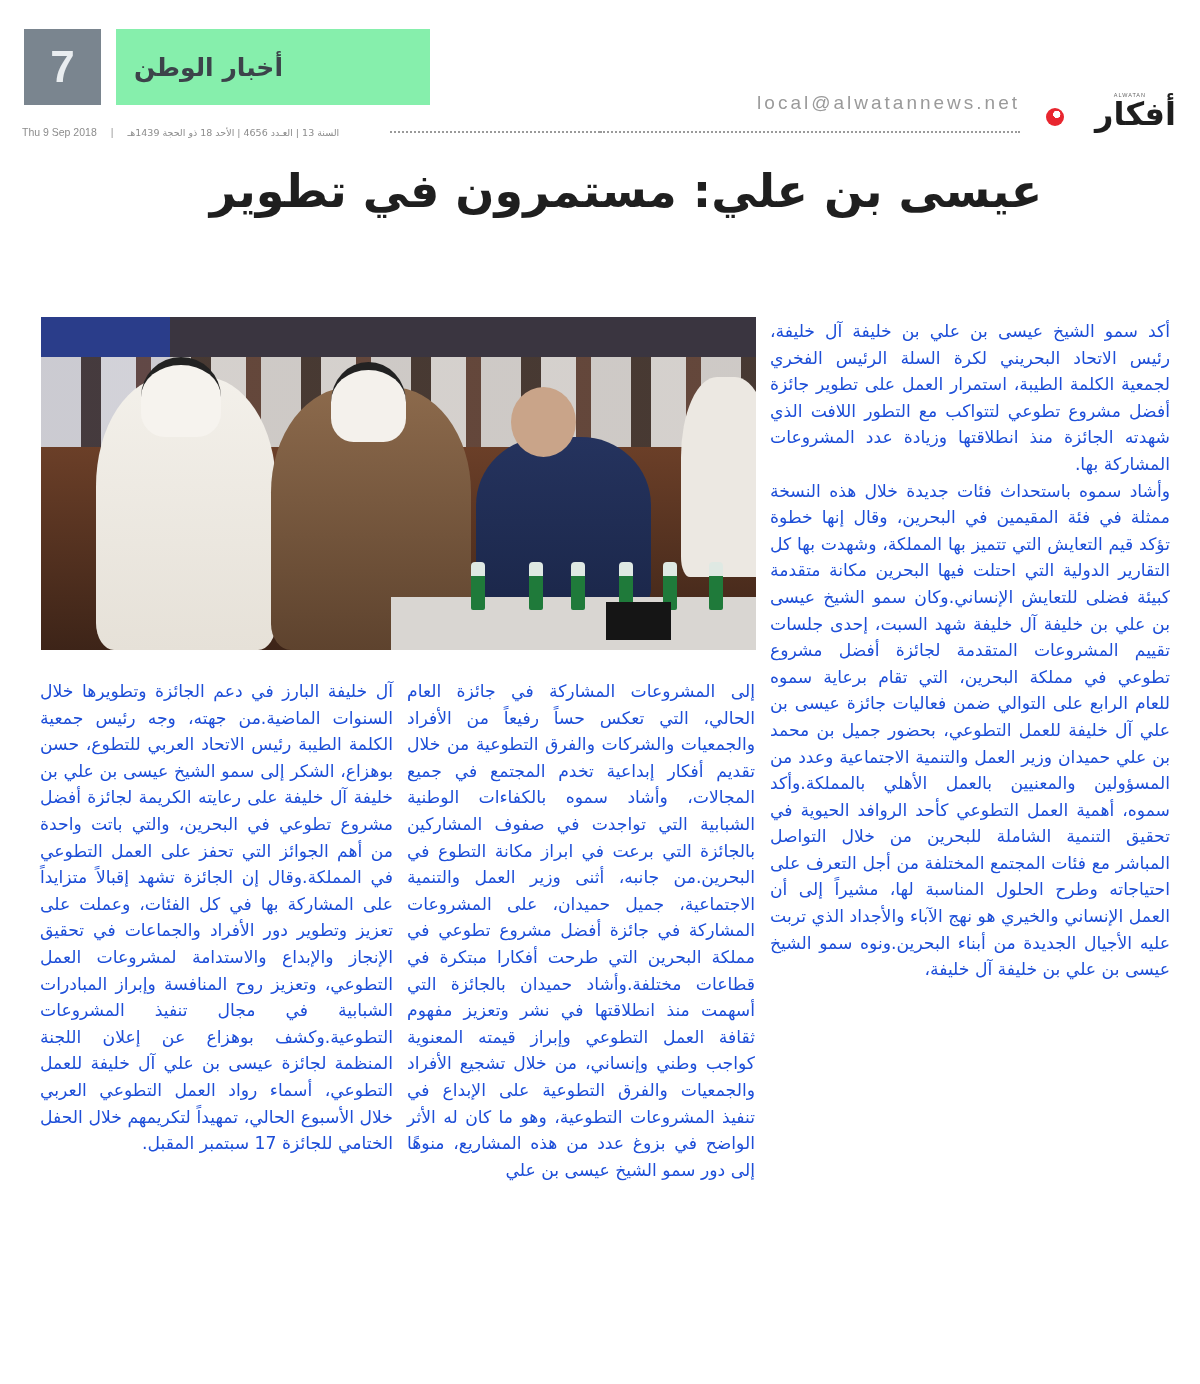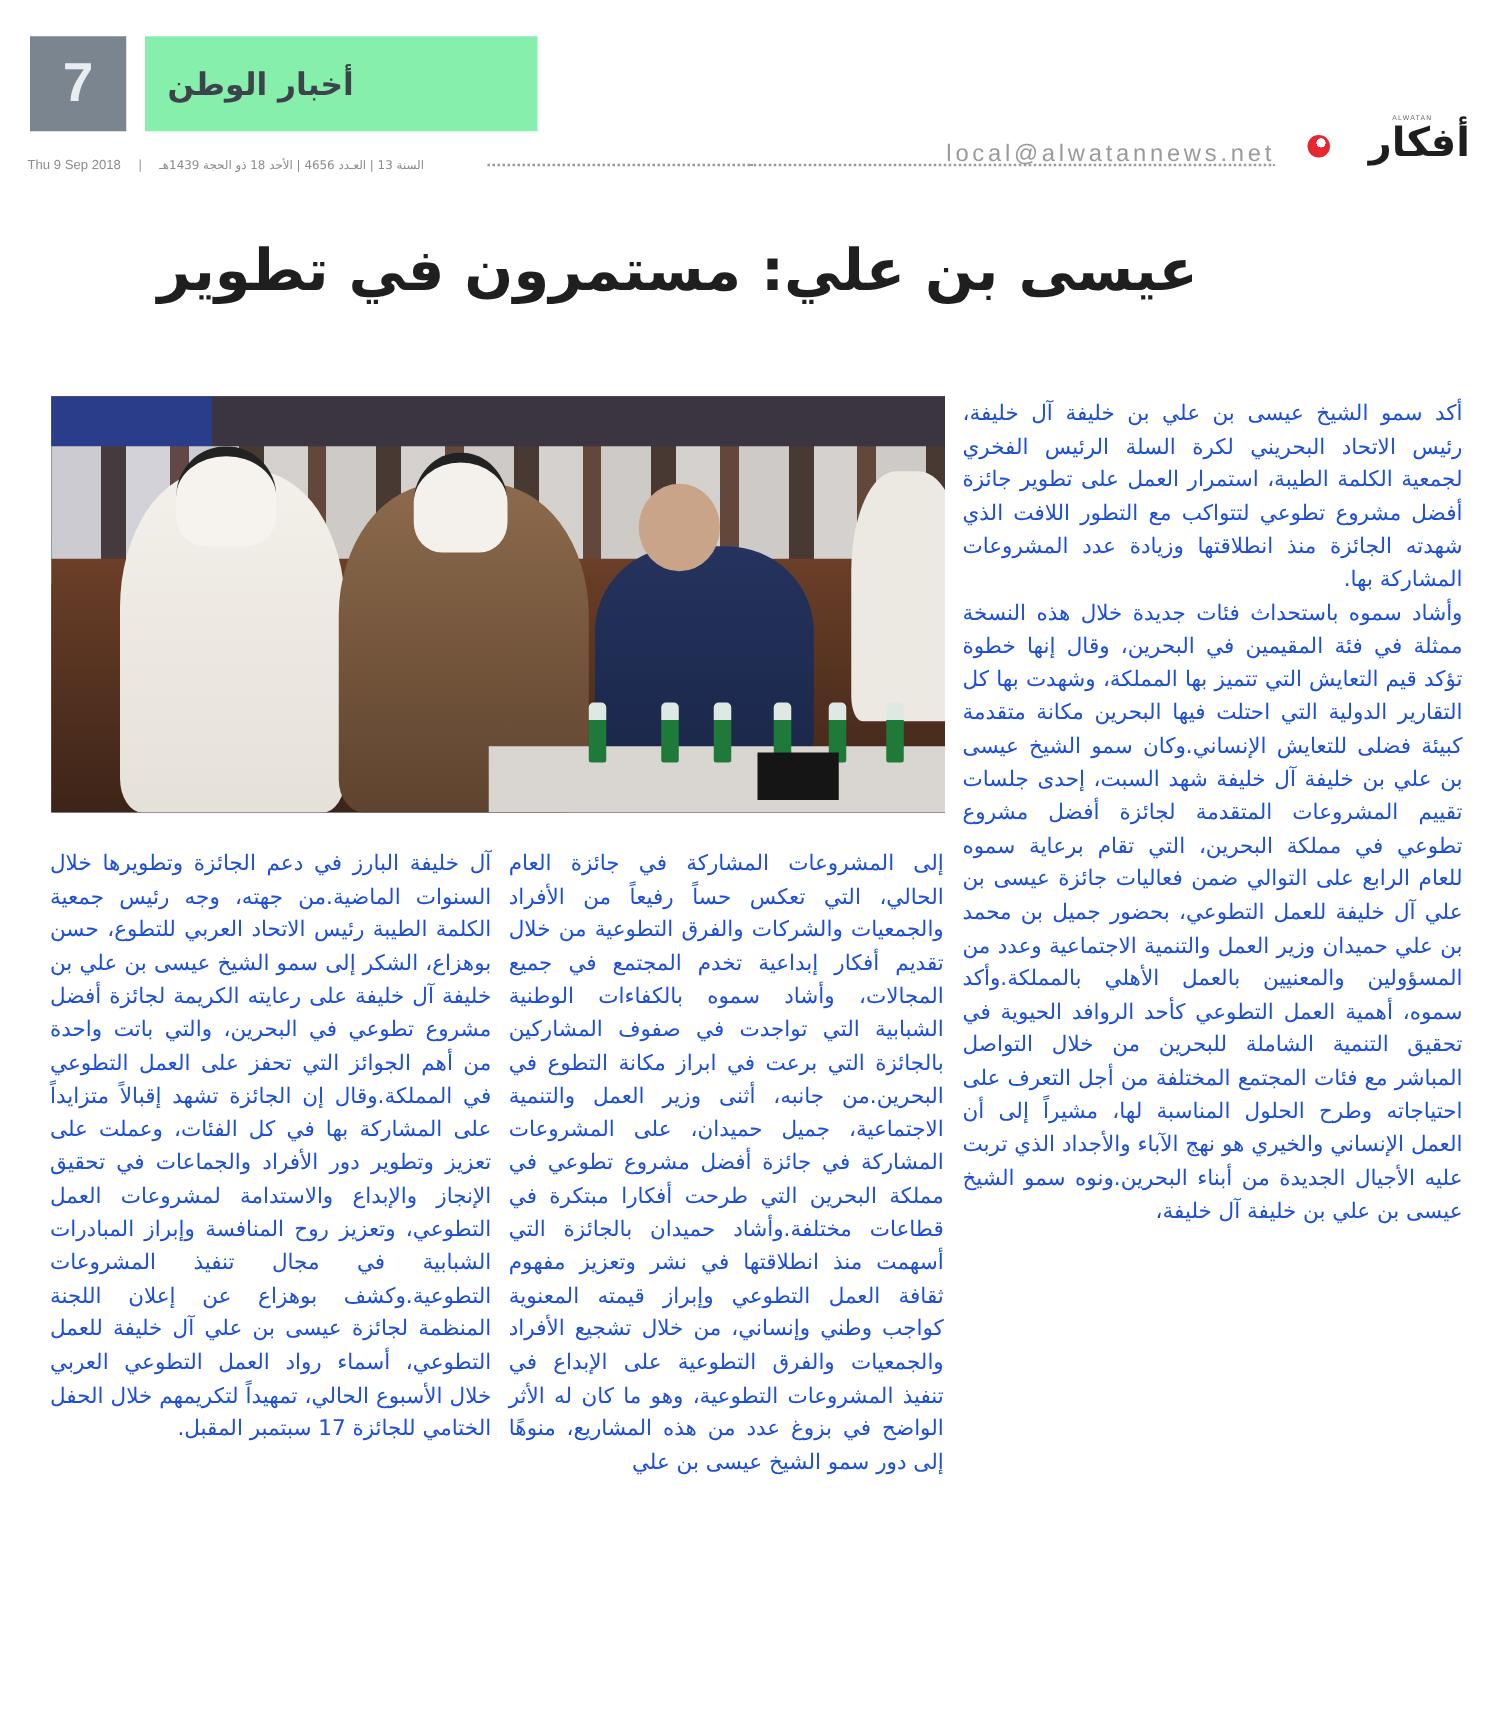--- a/index.html
+++ b/index.html
@@ -33,44 +33,44 @@
     position: absolute; left: 390px; top: 131px; width: 210px; height: 0;
     border-top: 2px dotted #9a9a9a;
   }
   .dots-right {
     position: absolute; left: 600px; top: 131px; width: 420px; height: 0;
     border-top: 2px dotted #9a9a9a;
   }
   .email {
     position: absolute; left: 728px; top: 92px; width: 292px;
     font-family: "Liberation Sans", sans-serif; font-size: 19px; letter-spacing: 3px;
-    color: #9a9a9a; text-align: right; margin-top: 21px;
+    color: #9a9a9a; text-align: right;
   }
   .logo {
     position: absolute; left: 1040px; top: 92px; width: 136px; height: 46px;
   }
   .logo-small {
     position: absolute; right: 30px; top: 0; font-family: "Liberation Sans", sans-serif;
     font-size: 5.5px; letter-spacing: 1px; color: #666;
   }
   .logo-text {
     position: absolute; right: 0; top: 2px; direction: rtl;
     font-family: "DejaVu Sans", sans-serif; font-weight: bold; font-size: 32px; color: #1e1e1e;
     line-height: 40px;
   }
   .logo-dot {
     position: absolute; left: 6px; top: 16px; width: 18px; height: 18px; border-radius: 50%;
     background: radial-gradient(circle at 60% 35%, #ffffff 0 22%, #e8262f 24% 100%);
   }
 
   .headline {
     position: absolute; right: 74px; top: 160px; width: 1000px;
-    direction: rtl; text-align: left;
+    direction: rtl; text-align: center;
     font-family: "DejaVu Sans", sans-serif; font-weight: bold;
-    font-size: 46px; line-height: 62px; color: #1f1f1f; letter-spacing: -0.5px; margin-top: 25px;
+    font-size: 46px; line-height: 62px; color: #1f1f1f; letter-spacing: -0.5px;
   }
 
   .photo {
     position: absolute; left: 41px; top: 317px; width: 715px; height: 333px;
     overflow: hidden; background: #3a2c22;
   }
   .photo .bg-top { position: absolute; left: 0; top: 0; width: 100%; height: 140px;
     background: linear-gradient(90deg, #2a3d8a 0 18%, #3a3540 18% 100%); }
   .photo .crowd { position: absolute; left: 0; top: 40px; width: 100%; height: 110px;
     background: repeating-linear-gradient(90deg, #e8e4de 0 40px, #4a3a30 40px 60px, #f0ece6 60px 95px, #6b4a3a 95px 110px); opacity: 0.85; }

